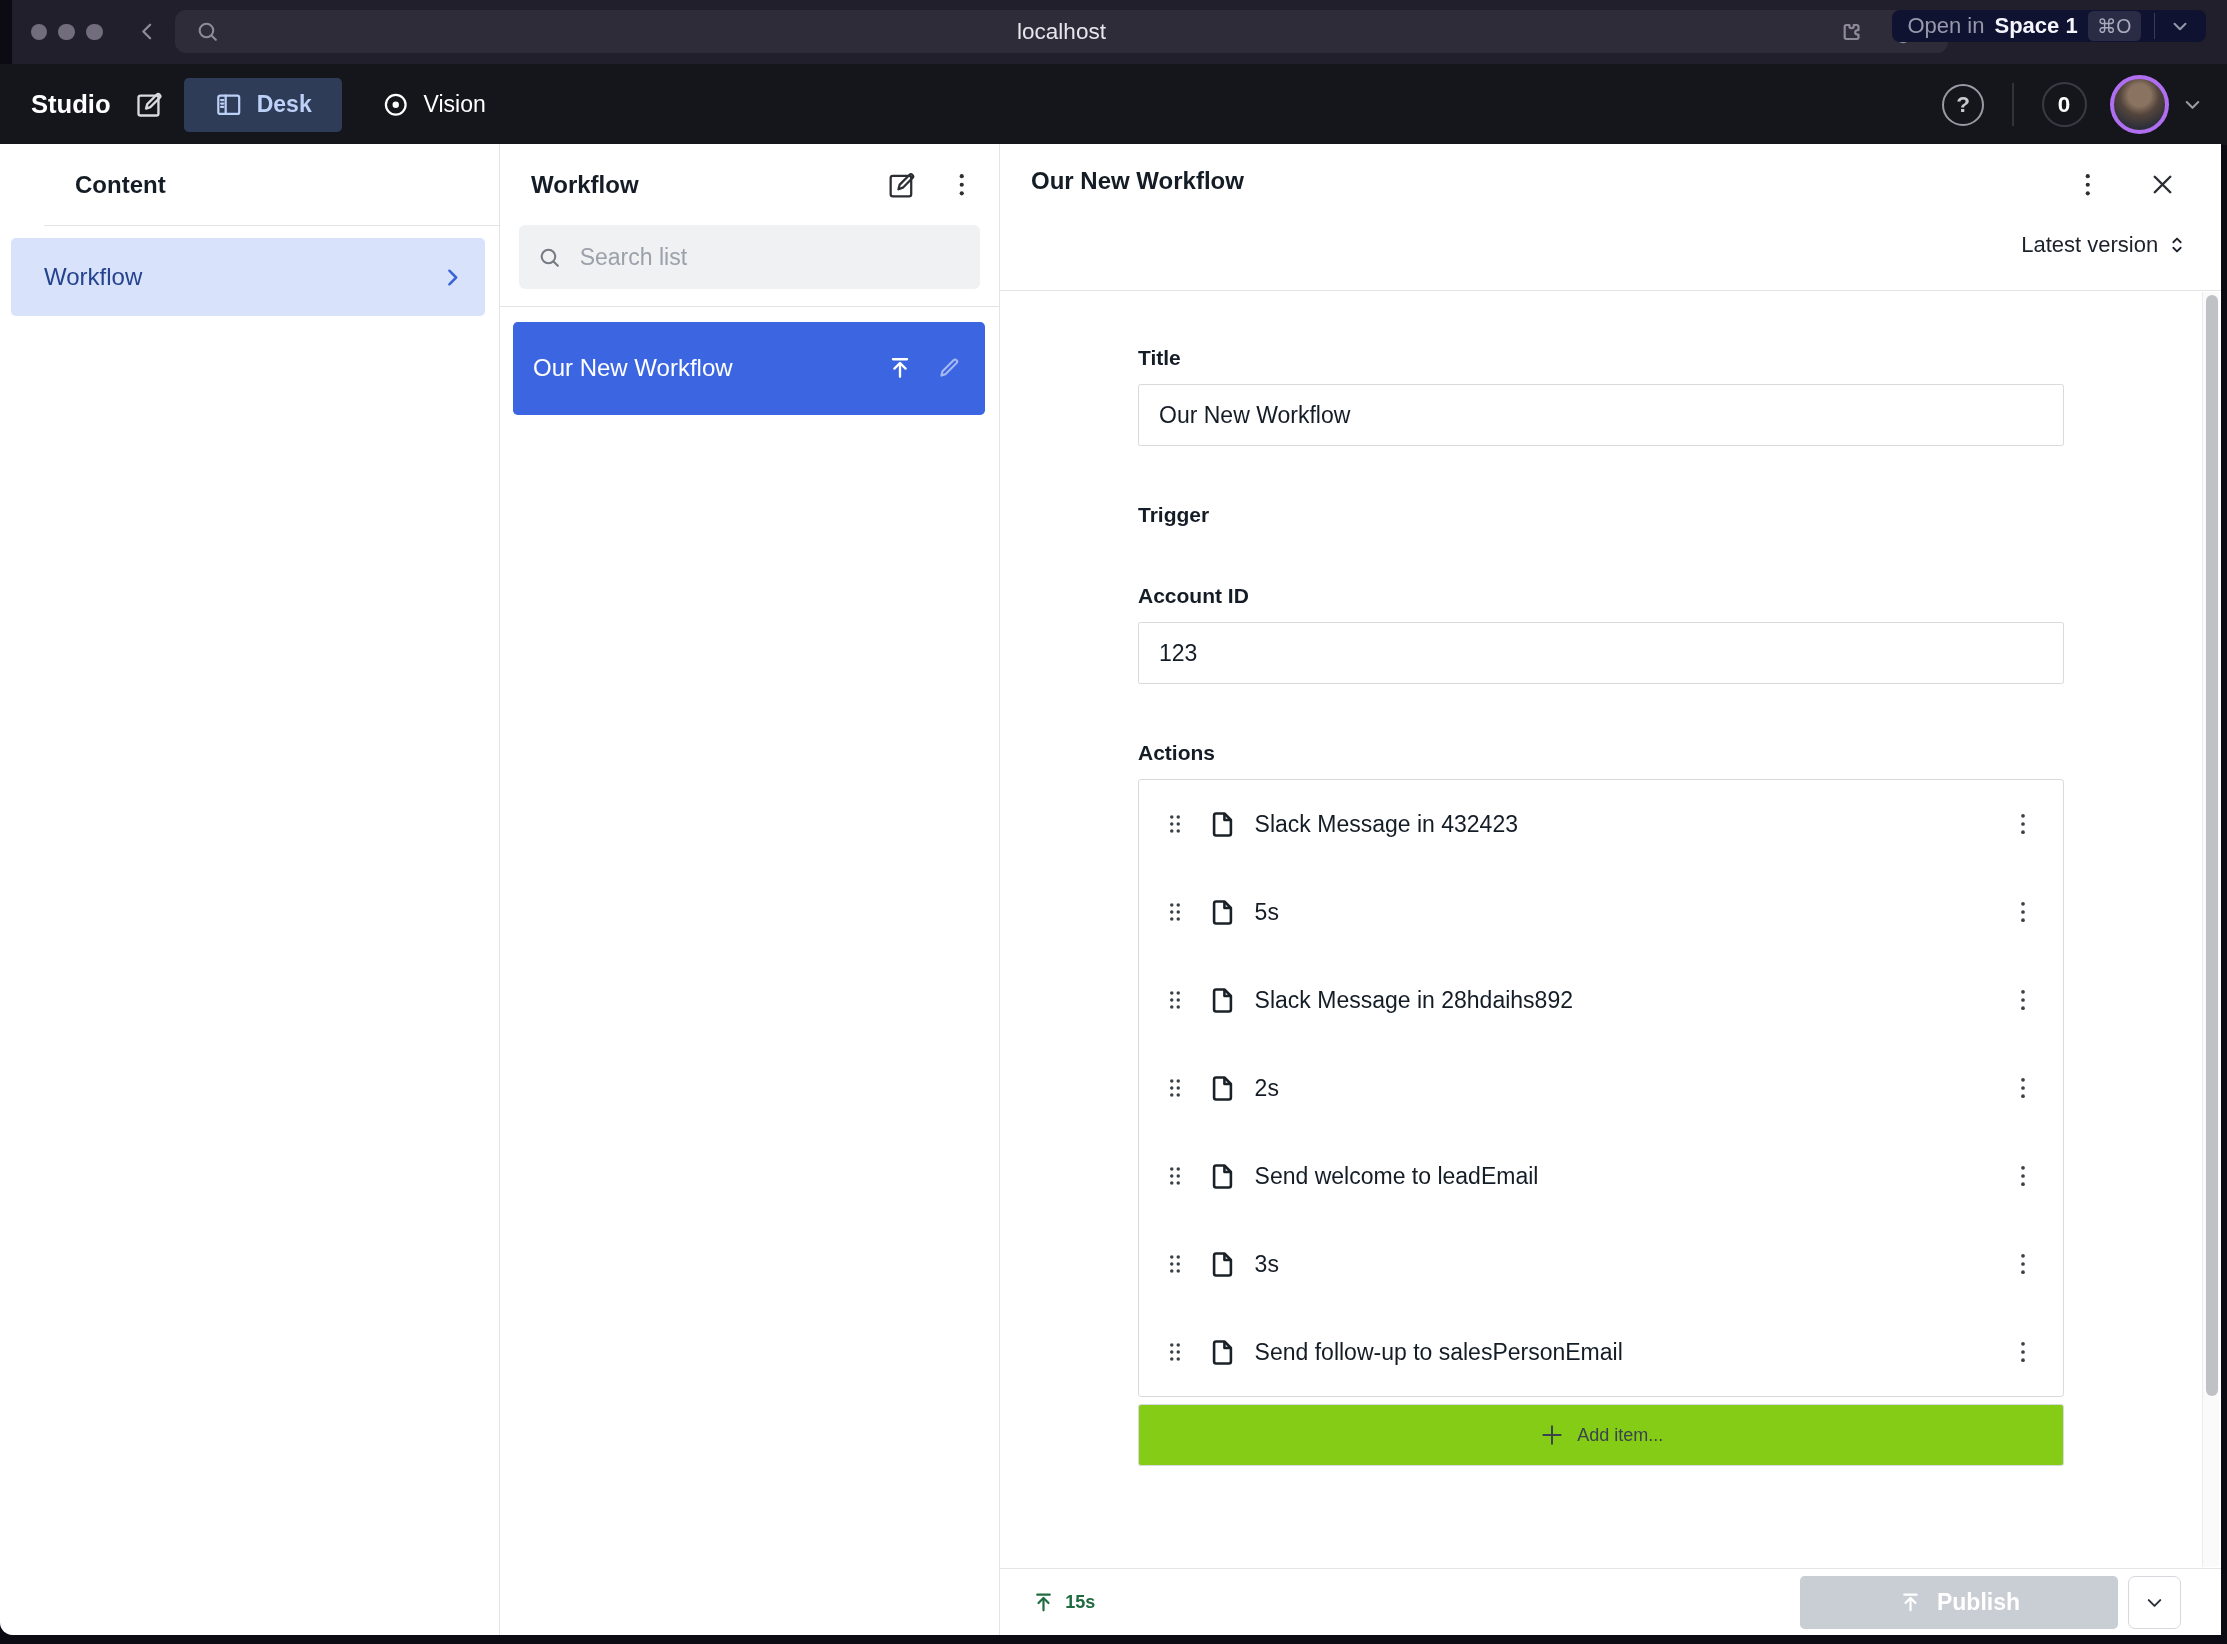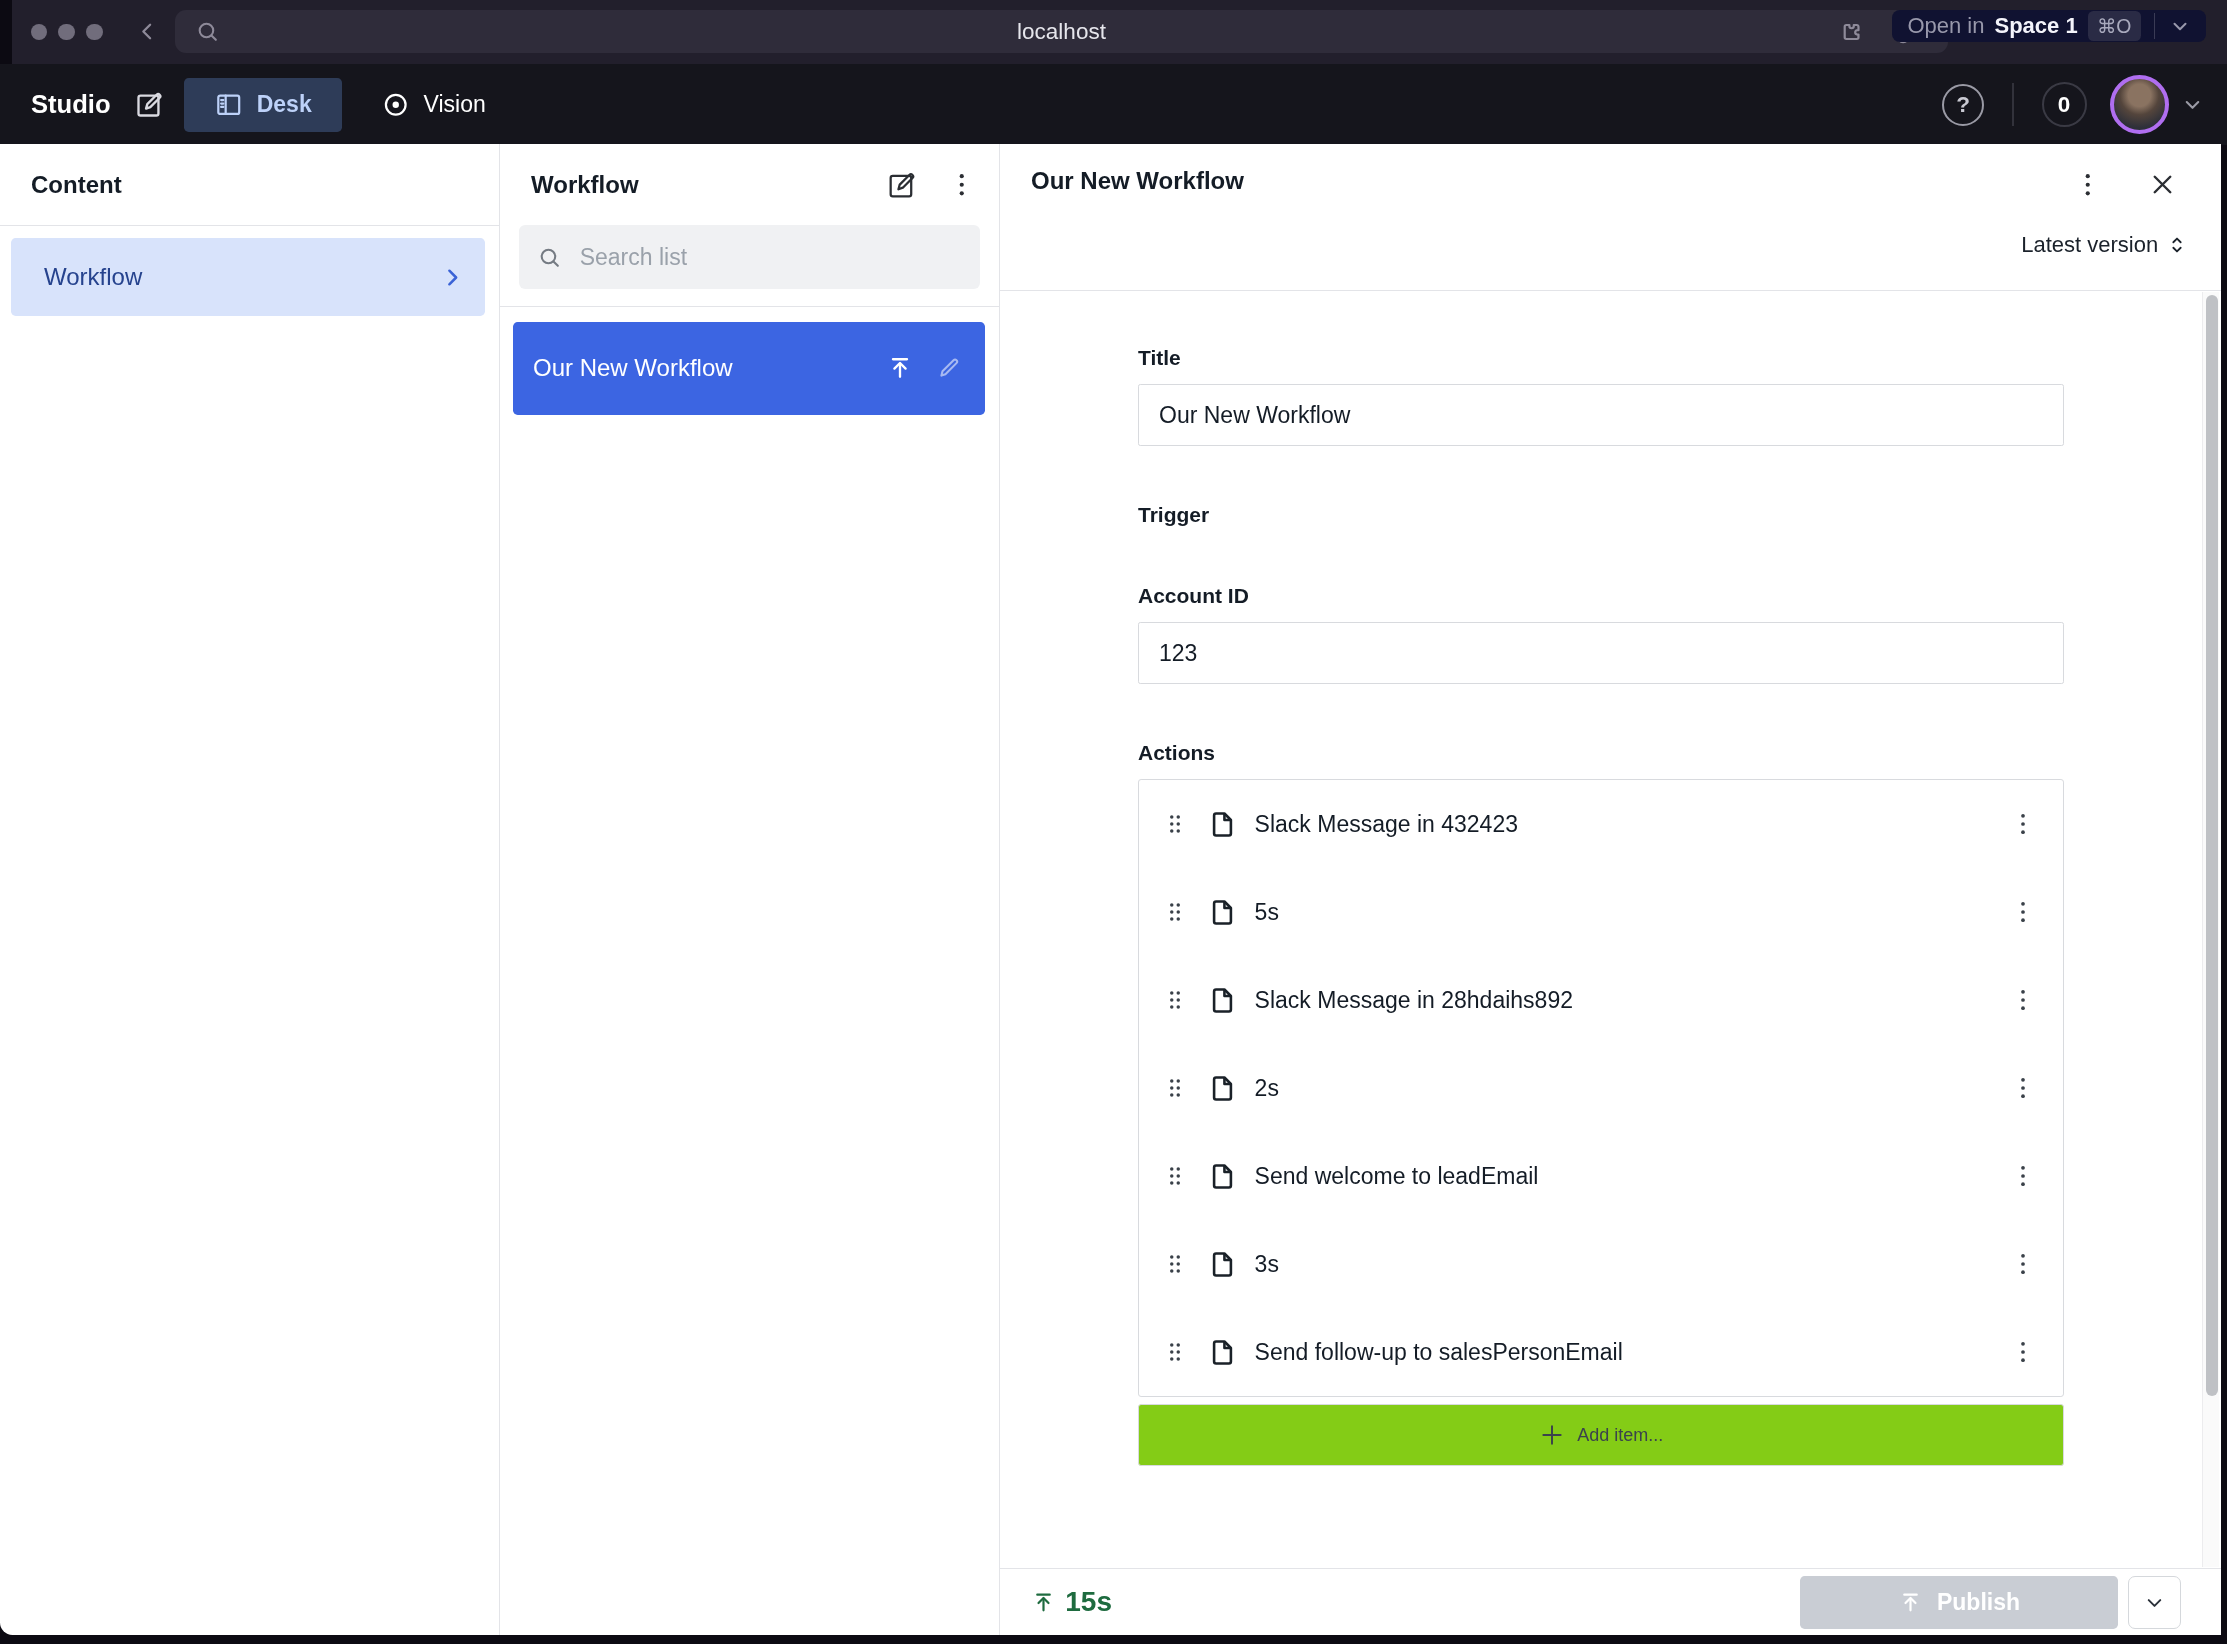--- a/index.html
+++ b/index.html
@@ -51,21 +51,21 @@
   .hdr-chevron{margin-left:12.4px;color:#9a9aa5;}
 
   
   .panels{position:absolute;top:144px;left:0;width:2221px;height:1491px;background:#fff;
     border-bottom-left-radius:12.4px;display:flex;overflow:hidden;}
   .pane-left{width:500px;border-right:0.8px solid #e3e4e8;}
   .pane-mid{width:500px;border-right:0.8px solid #e3e4e8;}
   .pane-right{flex:1;position:relative;}
   .pane-title{font-size:24px;font-weight:700;color:#141c26;}
 
-  .left-head{height:82px;border-bottom:0.8px solid #e3e4e8;display:flex;align-items:center;padding:0 31px;}
+  .left-head{height:82px;border-bottom:0.8px solid #e3e4e8;display:flex;align-items:center;padding:0 31px;margin-left:44px;}
   .nav-item{margin:12.4px 14px 0 11px;height:78px;background:#d8e3fb;border-radius:4.7px;
     display:flex;align-items:center;padding:0 20px 0 33px;}
   .nav-item .lbl{font-size:24px;color:#26438e;}
   .nav-item .chev{margin-left:auto;color:#3b63d6;}
 
   .mid-head{border-bottom:0.8px solid #e3e4e8;}
   .mid-title-row{height:81px;display:flex;align-items:center;padding:0 23px 0 31px;}
   .mid-icons{margin-left:auto;display:flex;align-items:center;gap:28px;color:#2b2e33;}
   .list-search{margin:0 18.6px 17px 18.6px;height:64px;background:#f0f1f3;border-radius:6.2px;
     display:flex;align-items:center;padding:0 18.6px;color:#757b83;}
@@ -93,21 +93,21 @@
   .actions-box{border:1.6px solid #d8dade;border-radius:3.1px;}
   .action-row{height:88px;display:flex;align-items:center;padding:0 26px 0 23px;}
   .action-row .drag{color:#3a4149;}
   .action-row .doc-ic{margin-left:18.6px;color:#1a2128;}
   .action-row .lbl{margin-left:17px;font-size:23px;color:#141c26;}
   .action-row .kebab{margin-left:auto;color:#3a4149;}
   .add-item{margin-top:7px;height:62px;border:1.6px solid #d8dade;border-radius:3.1px;background:#84cc16;
     display:flex;align-items:center;justify-content:center;gap:12.4px;color:#3b434c;font-size:18px;width:100%;}
   .doc-footer{position:absolute;left:0;right:0;bottom:0;height:67px;border-top:0.8px solid #e3e4e8;
     display:flex;align-items:center;padding:0 40px 0 31px;background:#fff;}
-  .pubtime{display:flex;align-items:center;gap:9.3px;color:#1e6b3f;font-size:28px;font-weight:600;}
+  .pubtime{display:flex;align-items:center;gap:9.3px;color:#1e6b3f;font-size:18px;font-weight:600;}
   .footer-right{margin-left:auto;display:flex;align-items:center;gap:10px;}
   .publish-btn{width:318px;height:53px;background:#c9cdd4;border:0;border-radius:4.7px;color:#fff;
     font-size:23px;font-weight:600;display:flex;align-items:center;justify-content:center;gap:14px;font-family:inherit;}
   .pub-menu-btn{width:53px;height:53px;background:#fff;border:1.6px solid #d5d8dc;border-radius:7px;
     display:flex;align-items:center;justify-content:center;color:#2b313a;}
   .scrollbar{position:absolute;top:148px;right:1.6px;bottom:68px;width:17px;background:#fafafa;
     border-left:0.8px solid #ececee;}
   .scroll-thumb{position:absolute;top:3.1px;left:2.3px;width:12.4px;height:1101px;background:#bfc1c5;border-radius:7px;}
 </style>
 </head>

